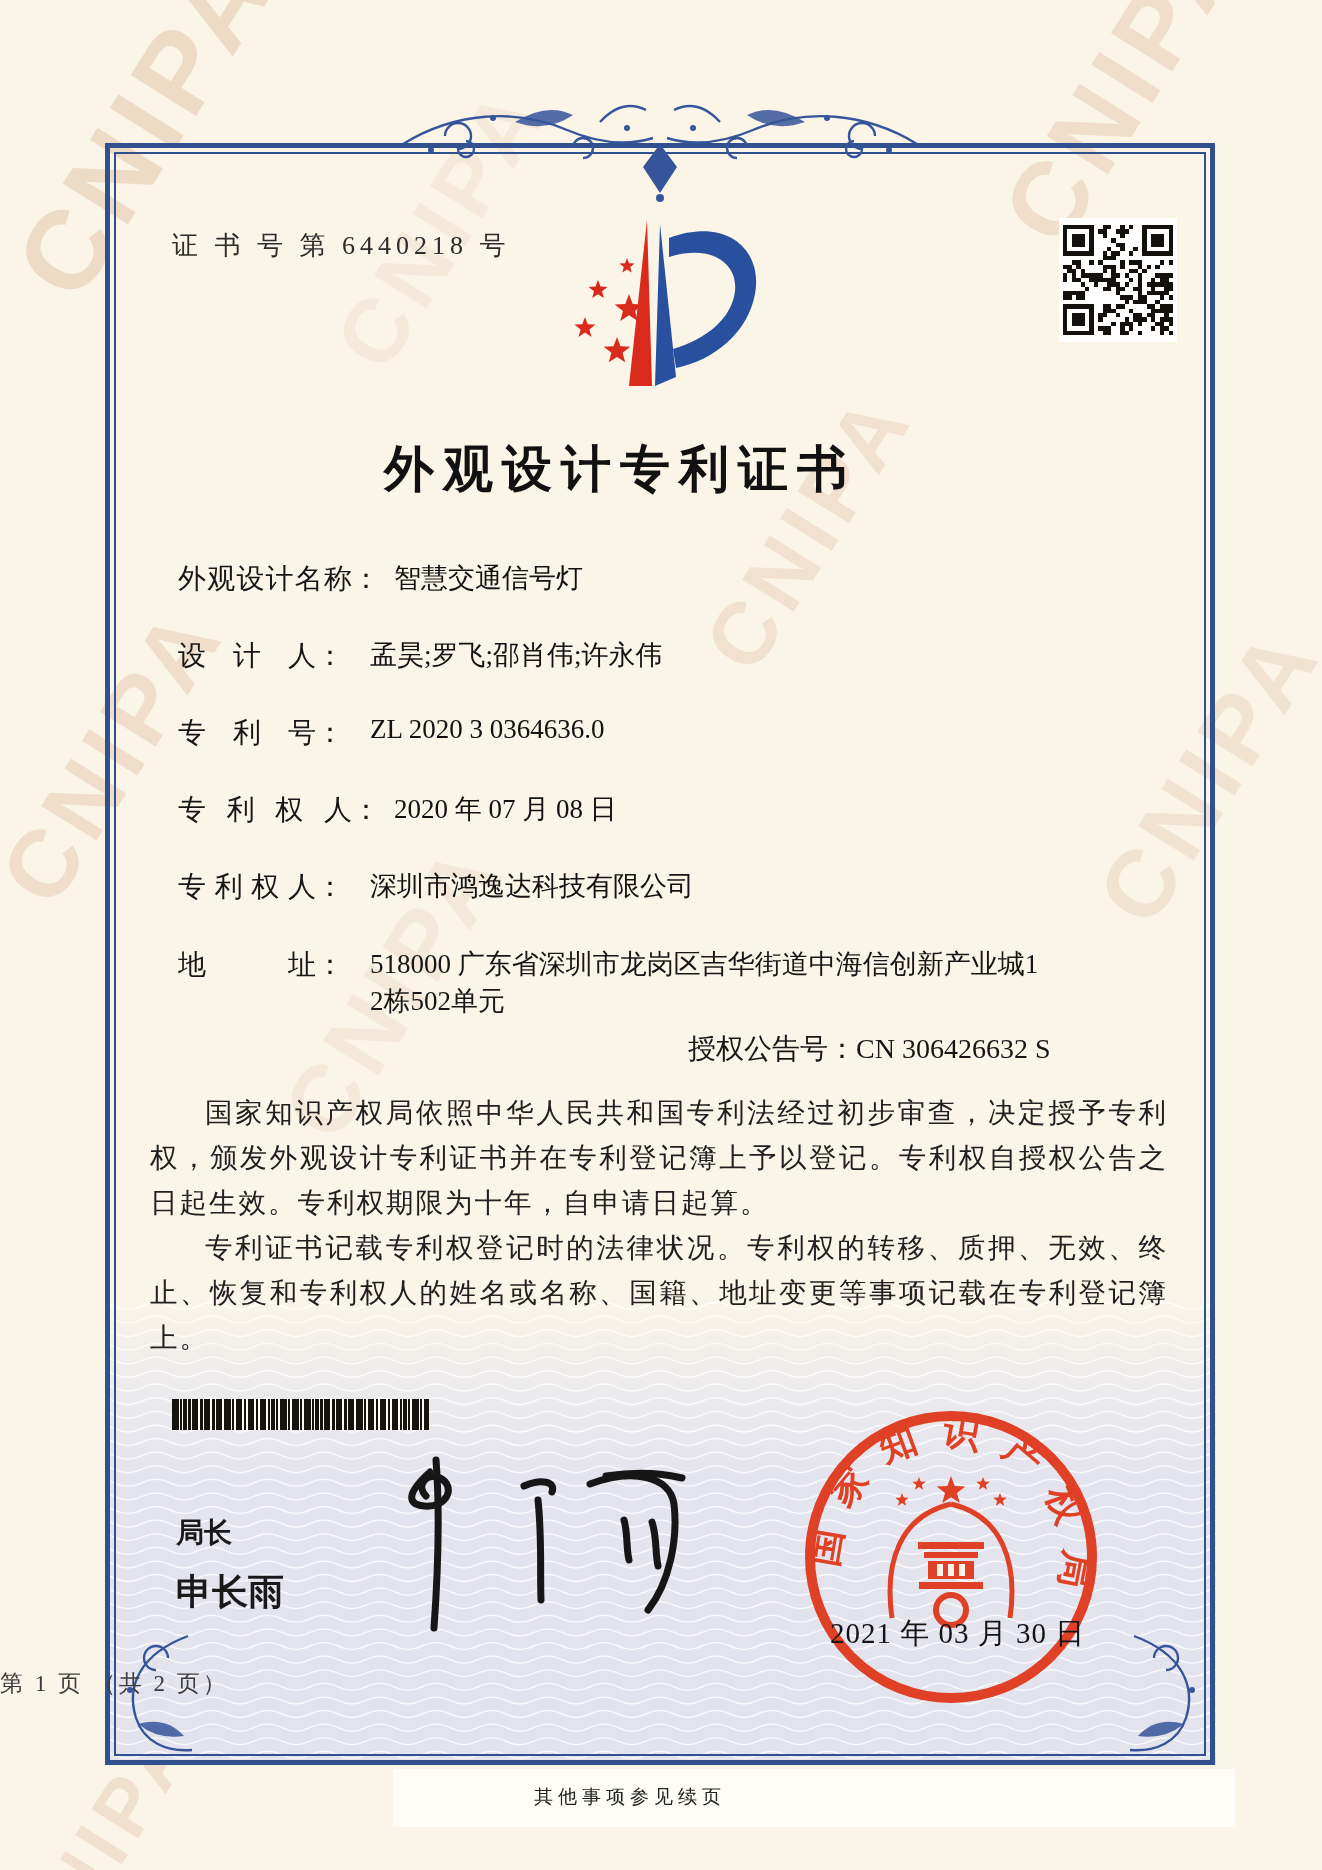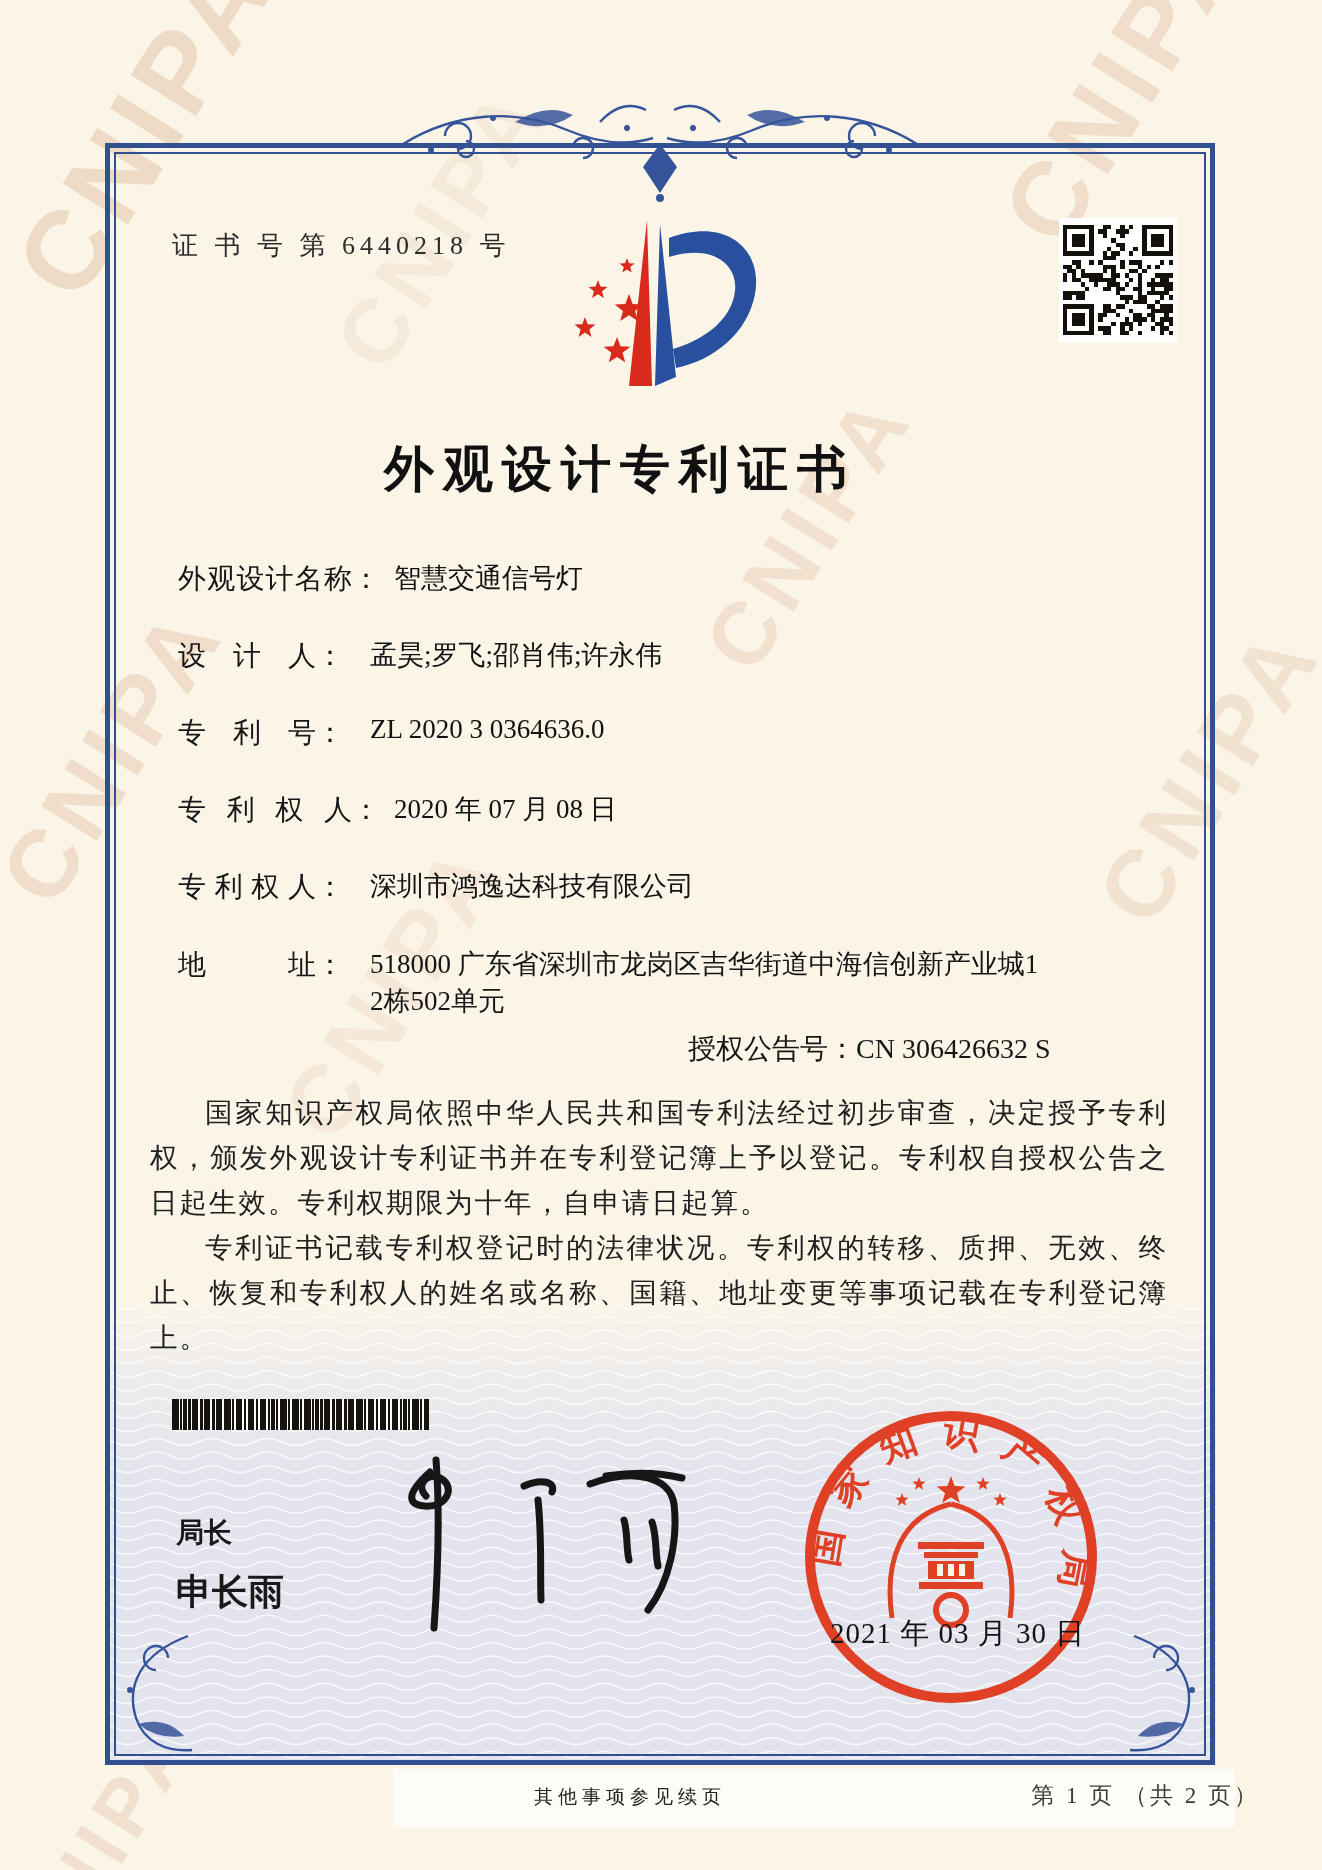--- a/index.html
+++ b/index.html
@@ -52,21 +52,21 @@
        repeating-linear-gradient(90deg,#16130f 0 1px,rgba(0,0,0,0) 1px 6px);}
   .director-title{position:absolute;left:176px;top:1514px;font-size:28px;font-weight:700;z-index:5;
      font-family:"Liberation Sans","DejaVu Sans",sans-serif;color:#191919;}
   .director-name{position:absolute;left:176px;top:1568px;font-size:36px;font-weight:600;z-index:5;
      font-family:"Liberation Sans","DejaVu Sans",sans-serif;color:#191919;}
   .signature{position:absolute;left:352px;top:1442px;width:360px;height:200px;z-index:5;}
   .signature path{fill:none;stroke:#161616;stroke-width:7;stroke-linecap:round;}
   .seal{position:absolute;left:800px;top:1406px;width:302px;height:302px;z-index:6;opacity:.96;}
   .seal-date{position:absolute;left:830px;top:1614px;font-size:29px;letter-spacing:1px;
      color:#141414;z-index:7;white-space:nowrap;}
-  .page-info{position:absolute;left:0;top:1780px;width:1260px;text-align:right;font-size:23px;
+  .page-info{position:absolute;left:0;top:1668px;width:1260px;text-align:left;font-size:23px;
      letter-spacing:3px;color:#3b3b3b;z-index:5;}
   .footer-strip{position:absolute;left:393px;top:1769px;width:842px;height:58px;background:#fdfcf6;z-index:4;}
   .footer-note{position:absolute;left:0;top:1784px;width:1260px;text-align:center;font-size:19px;
      letter-spacing:5px;color:#222;z-index:5;}
 </style>
 </head>
 <body>
 
 <div class="page">
 

